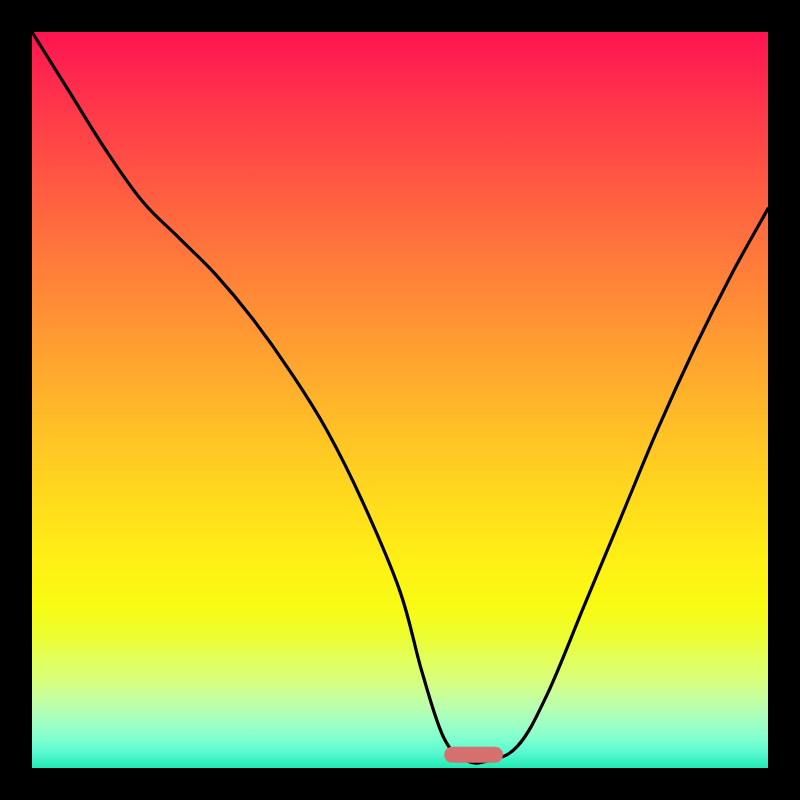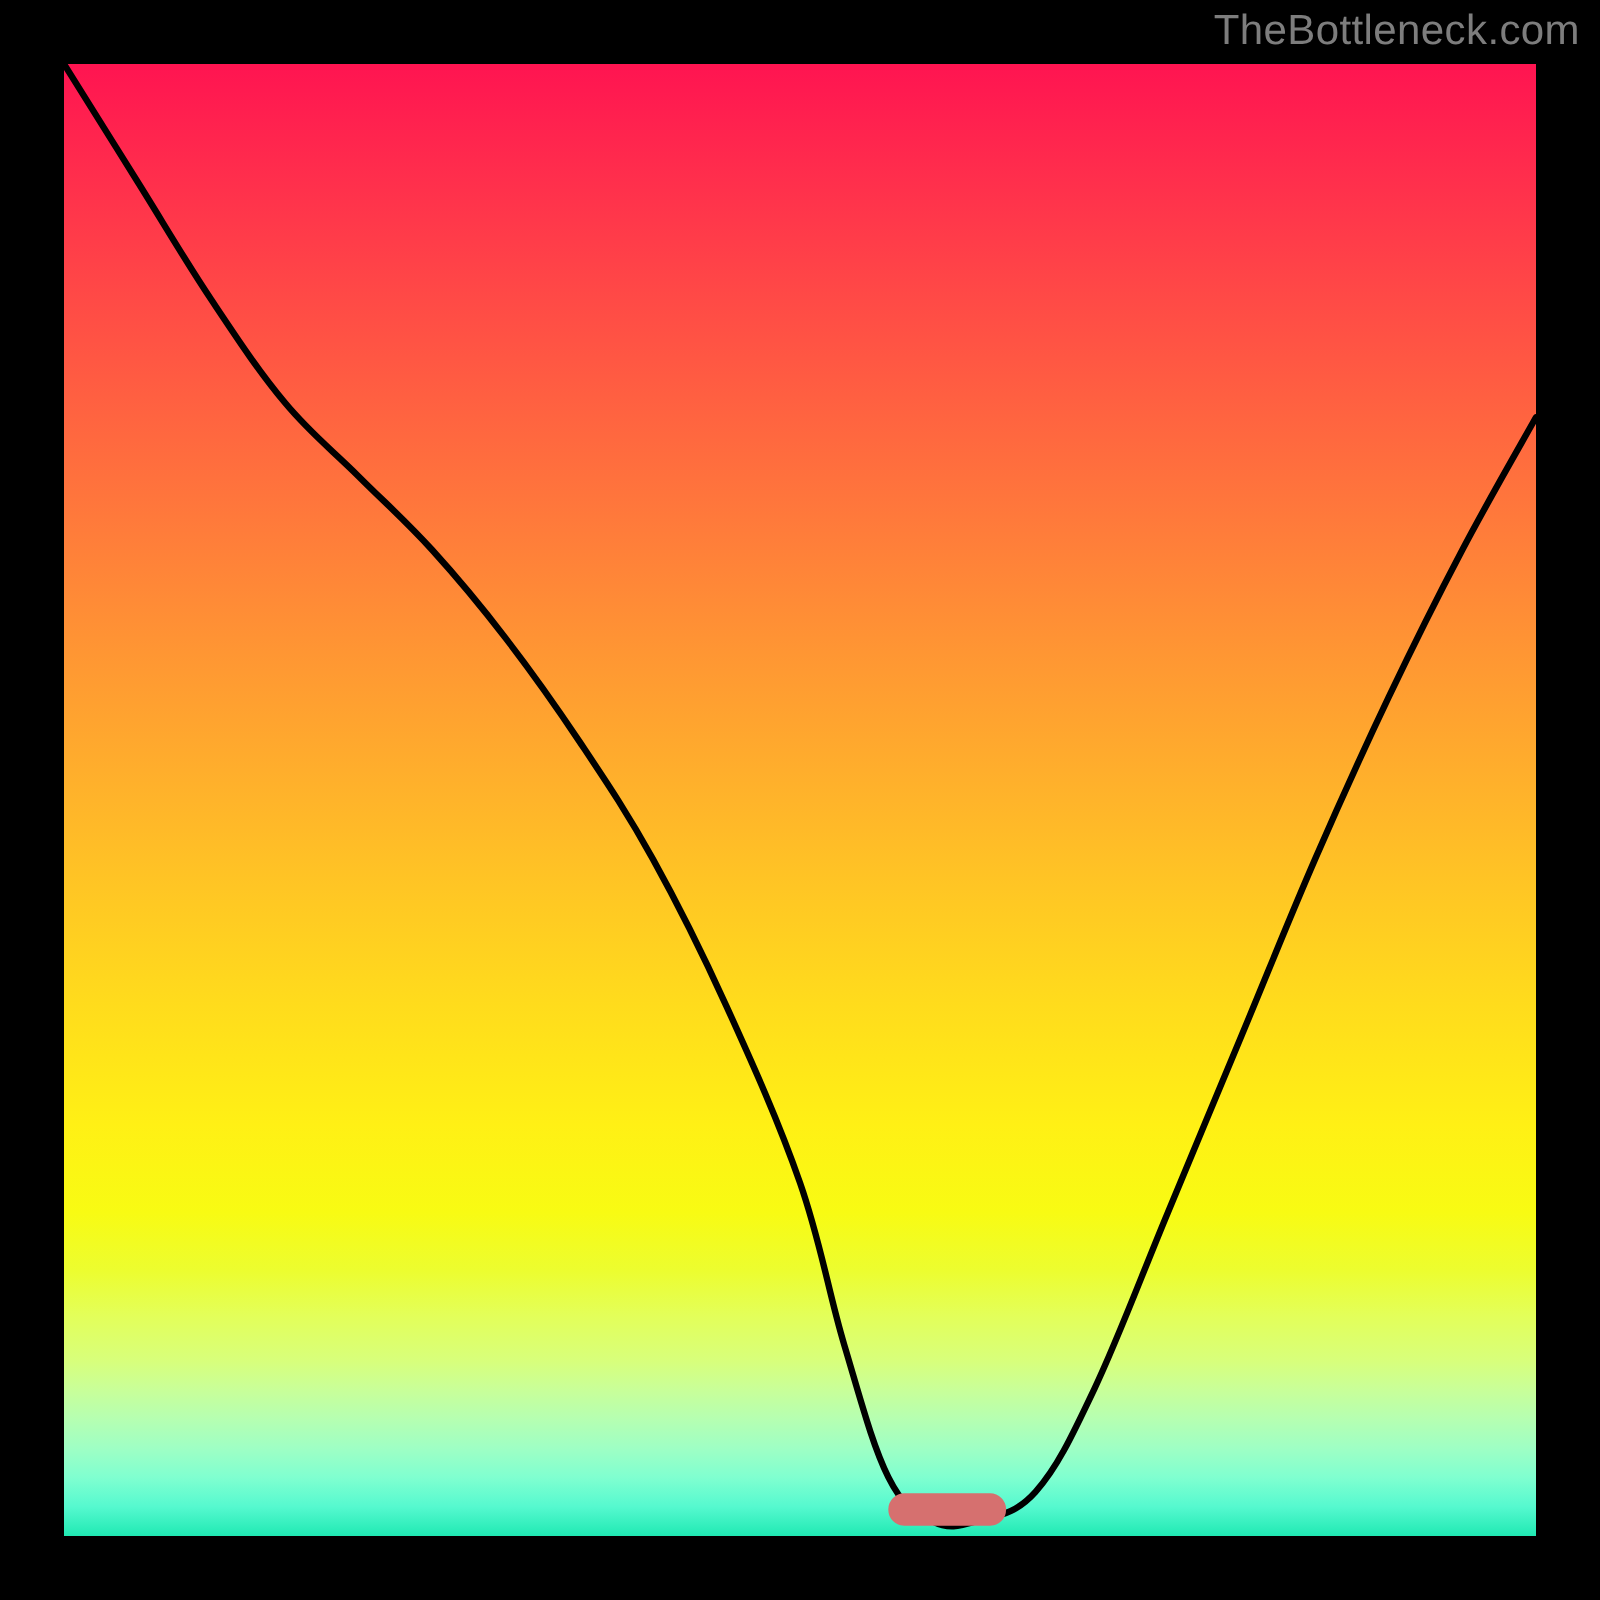--- a/index.html
+++ b/index.html
@@ -80,15 +80,14 @@
     <svg class="curve-svg" viewBox="0 0 736 736" preserveAspectRatio="none">
       <g>
         <path id="curve-path" fill="none" stroke-width="3.2" stroke-linecap="round" stroke-linejoin="round" stroke="#000000" d="M 0,0 C 6.6240000000000006,10.598399999999998 23.552000000000003,37.6832 36.800000000000004,58.879999999999995 C 50.048,80.07679999999999 60.35200000000001,97.88799999999999 73.60000000000001,117.75999999999999 C 86.84800000000001,137.63199999999998 97.15199999999999,153.38239999999996 110.39999999999999,169.27999999999997 C 123.648,185.17759999999998 133.95200000000003,192.83200000000005 147.20000000000002,206.08000000000004 C 160.448,219.32800000000003 170.752,228.3072 184,242.88 C 197.248,257.45279999999997 207.552,269.8176 220.79999999999998,287.04 C 234.04799999999997,304.2624 244.35199999999995,318.68799999999993 257.59999999999997,338.55999999999995 C 270.84799999999996,358.43199999999996 281.15200000000004,373.5936 294.40000000000003,397.44 C 307.648,421.2864 317.952,441.8944 331.2,471.04 C 344.448,500.1856 357.4016,528.8896 368,559.36 C 378.5984,589.8304 382.13120000000004,613.824 390.08000000000004,640.3199999999999 C 398.02880000000005,666.8159999999999 404.2112,690.6623999999999 412.16,706.56 C 420.10880000000003,722.4576 426.29119999999995,724.6655999999999 434.23999999999995,728.64 C 442.18879999999996,732.6144 447.04639999999995,731.2896 456.32,728.64 C 465.59360000000004,725.9904 475.1616000000001,725.8431999999999 485.76000000000005,713.92 C 496.3584,701.9968 503.2767999999999,687.5712 515.1999999999999,662.4 C 527.1231999999999,637.2288 538.752,605.8752000000001 552,574.08 C 565.248,542.2848 575.552,517.5552 588.8000000000001,485.76 C 602.0480000000001,453.96479999999997 612.3520000000001,427.9104 625.6,397.44 C 638.848,366.9696 649.152,344.30080000000004 662.4,316.48 C 675.6479999999999,288.6592 685.9519999999999,268.0512 699.1999999999999,242.88 C 712.448,217.7088 729.376,188.5632 736,176.64"></path>
       </g>
       <g>
         <rect id="marker-rect" rx="8" ry="8" fill="#d6706f" x="412.16" y="714.656" width="58.879999999999995" height="16.192"></rect>
       </g>
     </svg>
   </div>
 
-  <div class="watermark">TheBottleneck.com</div>
 
 </div>
 
 </body></html>

